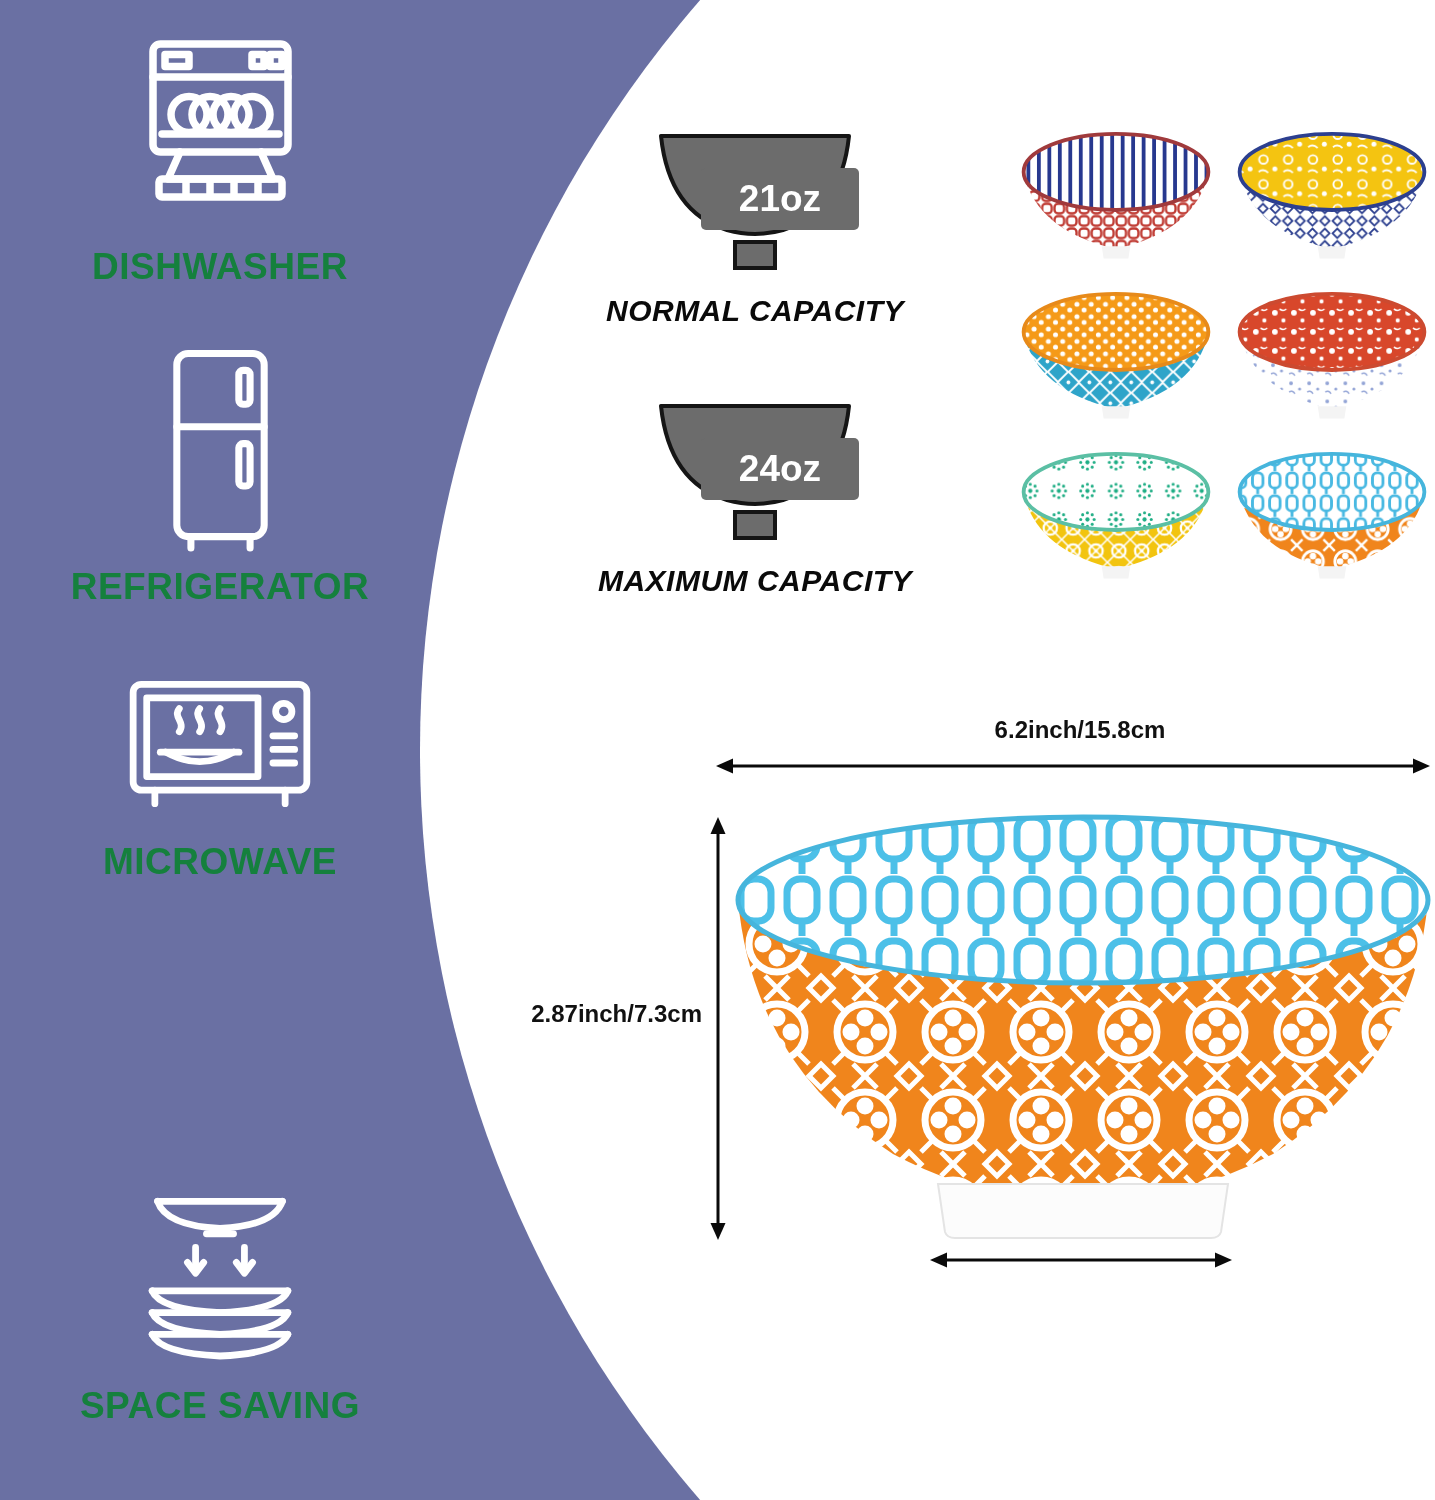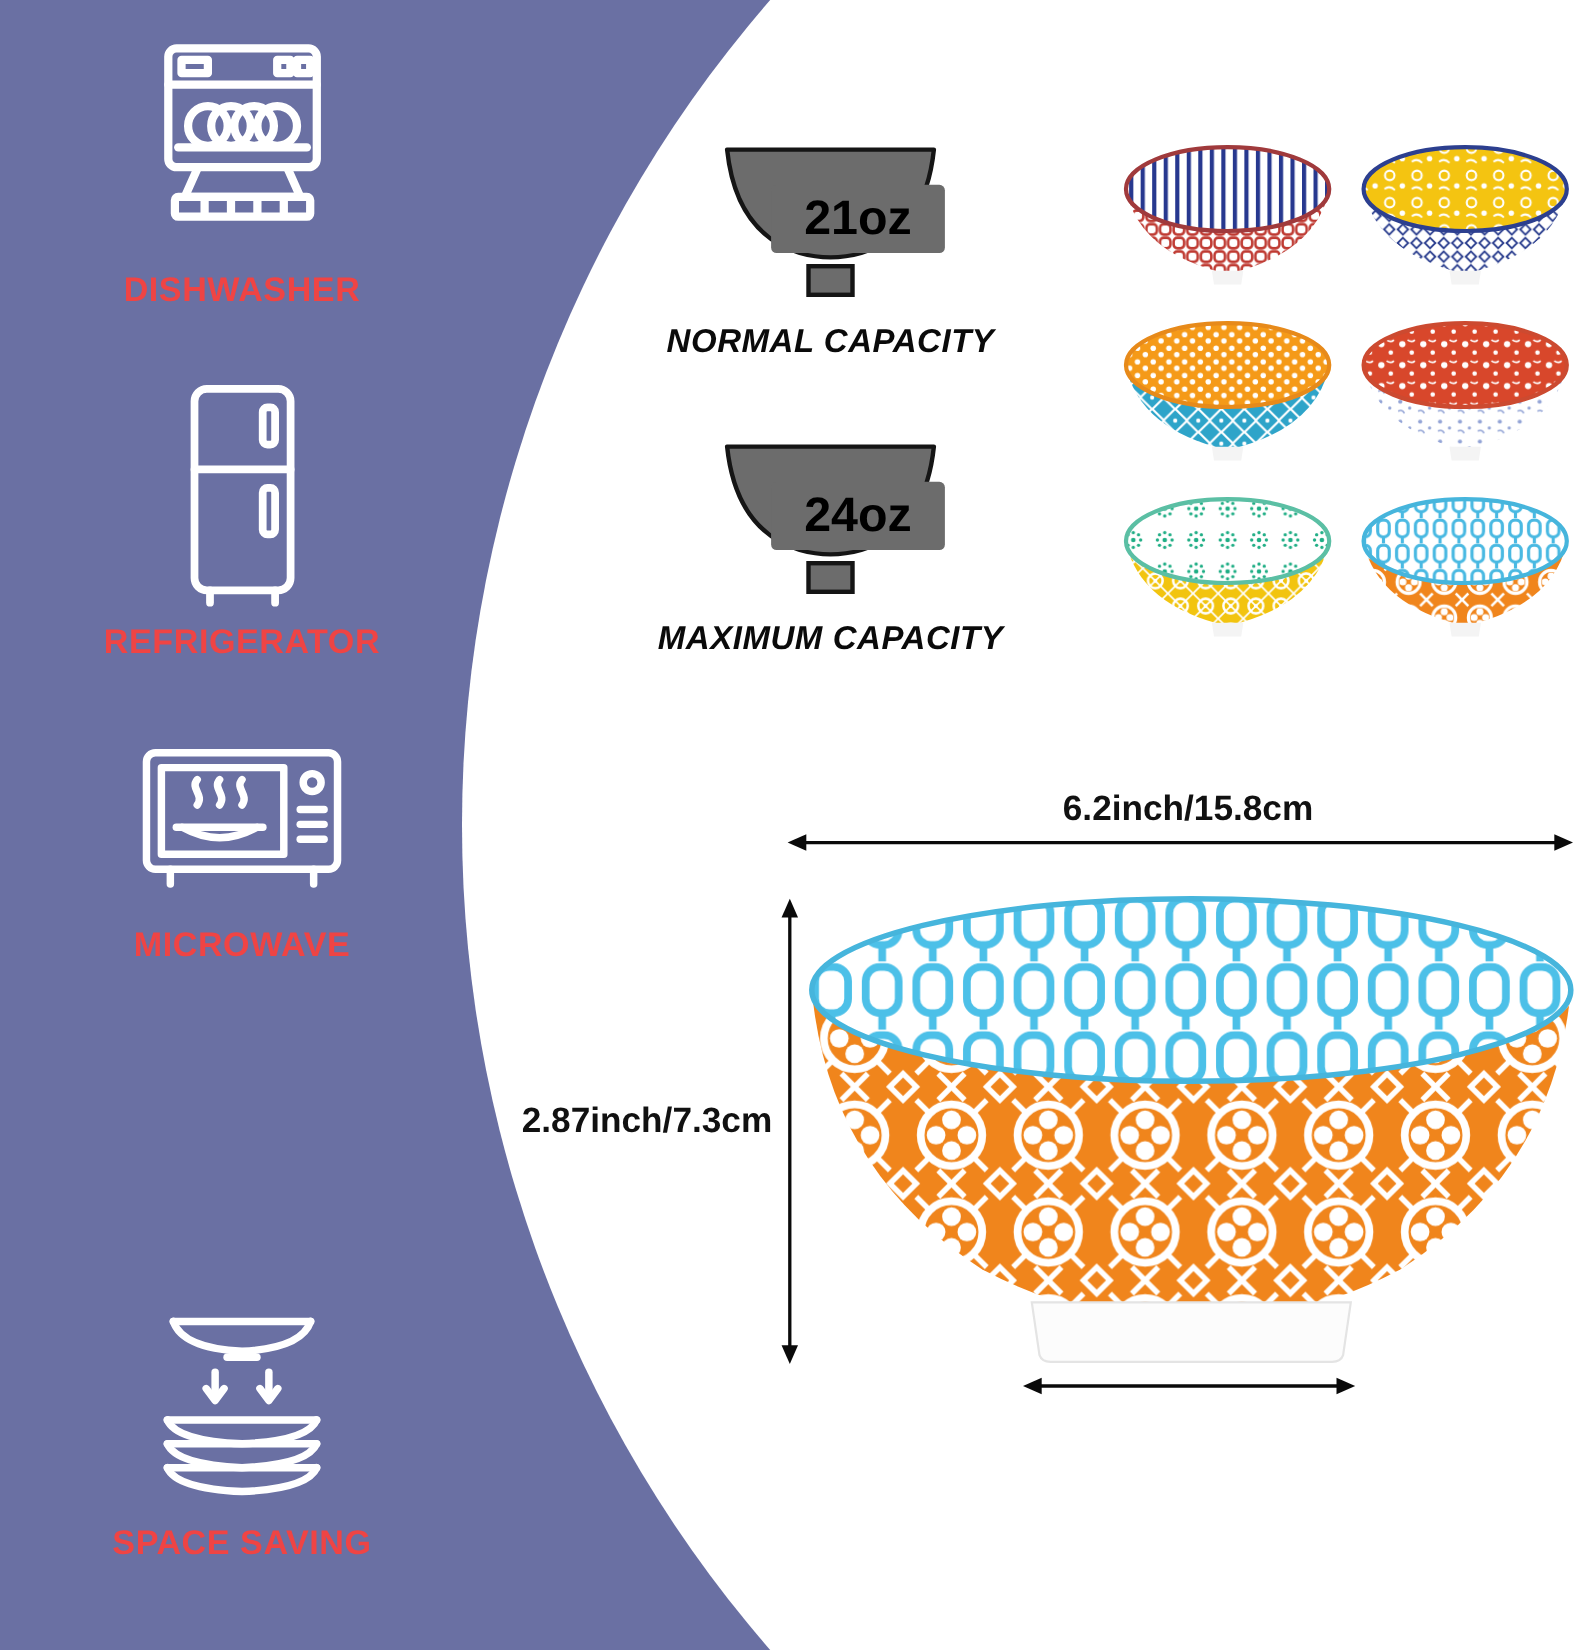--- a/index.html
+++ b/index.html
@@ -4,41 +4,41 @@
 <style>
   html,body{margin:0;padding:0;background:#fff;}
   .canvas{position:relative;width:1435px;height:1500px;overflow:hidden;background:#fff;
           font-family:"Liberation Sans","DejaVu Sans",sans-serif;}
   
   .purple-bg{position:absolute;left:0;top:0;width:745px;height:1500px;background:#6a70a3;}
   .white-circle{position:absolute;left:420px;top:-394px;width:2288px;height:2288px;
                 border-radius:50%;background:#ffffff;}
   
   .feature{position:absolute;left:55px;width:330px;display:flex;flex-direction:column;align-items:center;}
-  .f-label{margin-top:10px;font-size:31px;font-weight:700;color:#ef4444;letter-spacing:.5px;white-space:nowrap;}
+  .f-label{margin-top:10px;font-size:37px;font-weight:700;color:#15803d;letter-spacing:.5px;white-space:nowrap;}
   .f-icon{display:block;}
   
   .capacity{position:absolute;left:575px;top:128px;width:360px;}
   .cap-item{margin-bottom:70px;}
   .cap-figure{position:relative;width:200px;height:150px;margin:0 auto;}
   .cap-figure svg{position:absolute;left:0;top:0;}
   .cap-badge{position:absolute;left:46px;top:40px;width:158px;height:62px;background:#6c6c6c;
-             border-radius:5px;color:#000000;font-size:44px;font-weight:700;display:flex;
+             border-radius:5px;color:#ffffff;font-size:37px;font-weight:700;display:flex;
              align-items:center;justify-content:center;}
   .cap-label{margin-top:16px;font-size:30px;font-weight:800;color:#0a0a0a;text-align:center;
              letter-spacing:.5px;white-space:nowrap;font-style:italic;}
   
   .bowl-grid{position:absolute;left:1016px;top:128px;display:grid;
              grid-template-columns:repeat(2,200px);gap:17px 16px;}
   .bowl-cell svg{display:block;width:200px;height:143px;}
   
   .diagram{position:absolute;left:0;top:700px;width:1435px;height:640px;}
   .big-bowl{position:absolute;left:733px;top:112px;width:700px;height:440px;}
   .arrows{position:absolute;left:0;top:0;width:1435px;height:640px;pointer-events:none;}
-  .dim{position:absolute;font-size:32px;font-weight:600;color:#111;white-space:nowrap;}
+  .dim{position:absolute;font-size:24px;font-weight:600;color:#111;white-space:nowrap;}
   .dim-top{left:880px;top:16px;width:400px;text-align:center;}
   .dim-left{left:430px;top:300px;width:272px;text-align:right;}
   .dim-base{left:928px;top:576px;width:306px;text-align:center;}
 </style>
 </head>
 <body>
 
 <svg width="0" height="0" style="position:absolute" aria-hidden="true">
   <defs>
     <pattern id="pBlueStripes" width="11" height="10" patternUnits="userSpaceOnUse">

